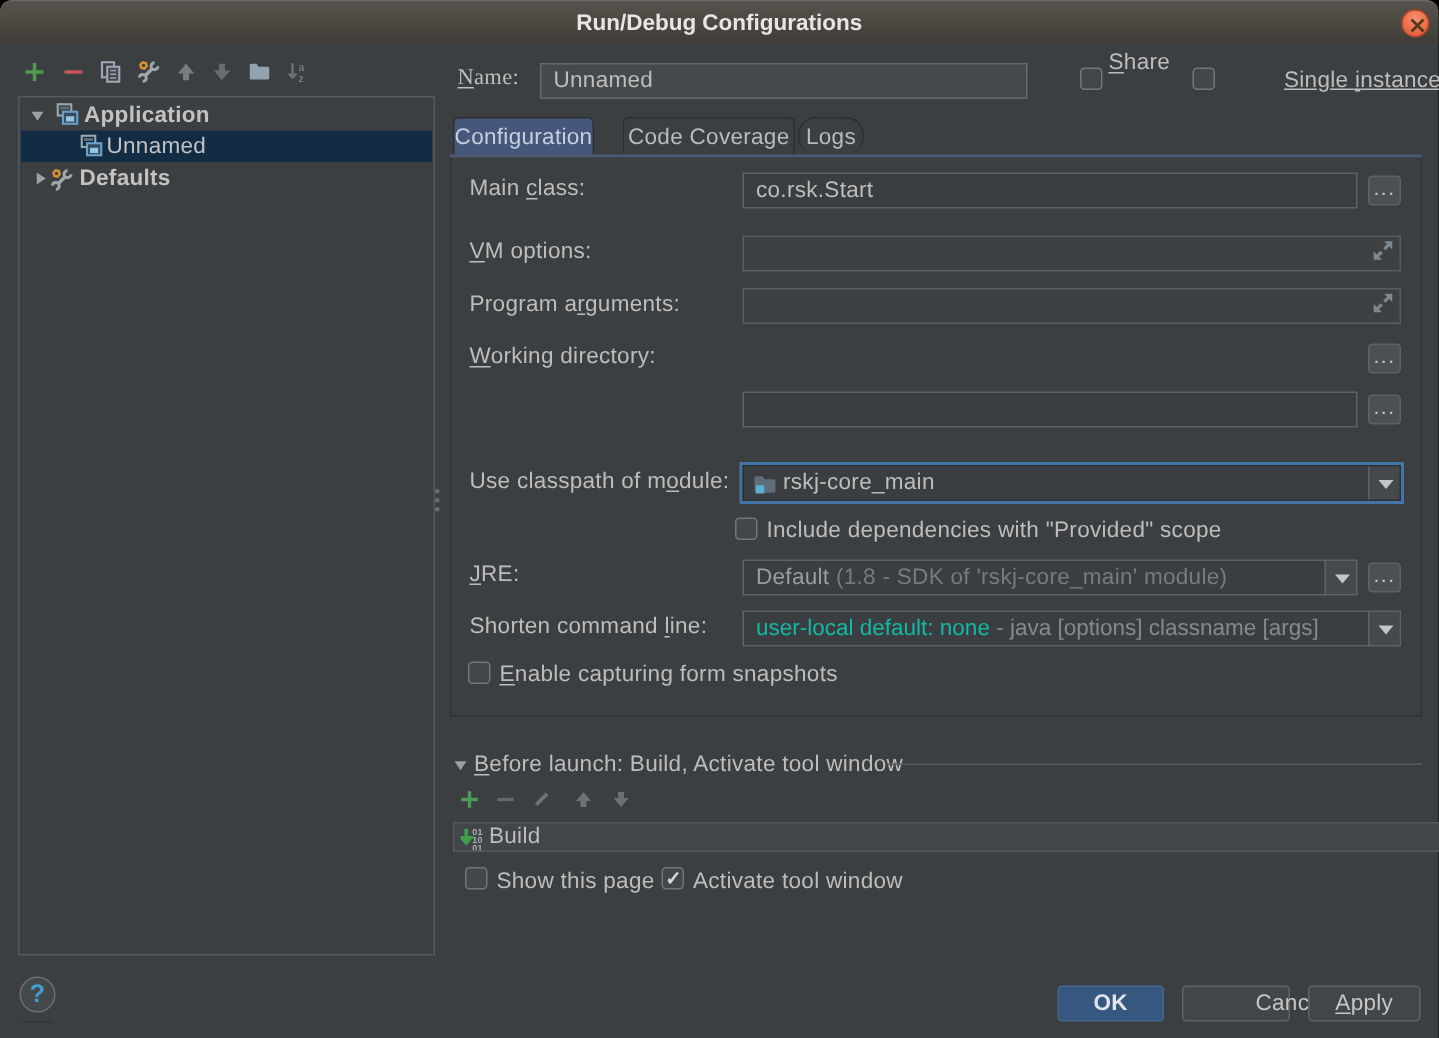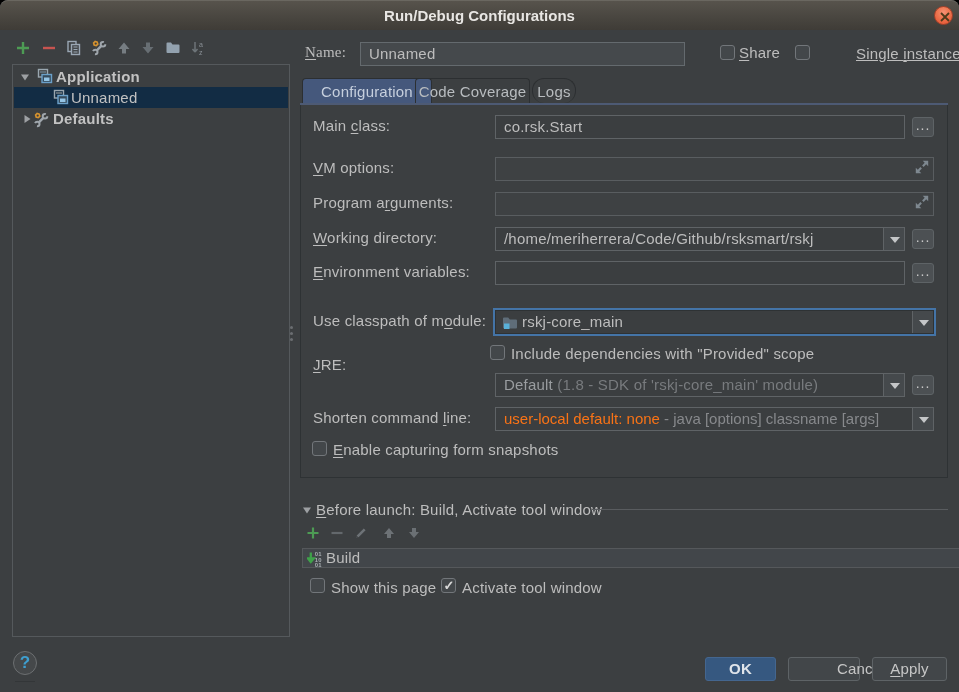--- a/index.html
+++ b/index.html
@@ -160,25 +160,25 @@
             </svg></span>
         <span class="lbl" style="left:39px; font-weight:bold;">Defaults</span>
       </div>
     </div>
     <div class="helpbtn">?</div>
     <div class="abs" style="left:290px; top:326px; width:3px; height:3px; border-radius:50%; background:#6b6e71; box-shadow:0 6px 0 #6b6e71, 0 12px 0 #6b6e71;"></div>
 
     <div class="label" style="left:305px; top:44px;font-family:Liberation Serif, serif;"><u>N</u>ame:</div>
     <div class="field" style="left:360px; top:42px; width:325px; height:24px; background:#45494c; border-color:#646a6e;">Unnamed</div>
     <span class="cb" style="left:720px; top:45px;"></span>
-    <div class="label" style="left:739px; top:44px;"><u>S</u>hare</div>
+    <div class="label" style="left:739px; top:33px;"><u>S</u>hare</div>
     <span class="cb" style="left:795px; top:45px;"></span>
     <div class="label" style="left:856px; top:45px;text-decoration:underline;">Single <u>i</u>nstance only</div>
 
-    <div class="tab sel" style="left:302px; width:130px;">Configuration</div>
+    <div class="tab sel" style="left:302px; width:94px;">Configuration</div>
     <div class="tab" style="left:415px; width:115px;">Code Coverage</div>
     <div class="tab" style="left:532px; width:44px;border-radius:12px;">Logs</div>
     <div class="tabline"></div>
     <div class="panel"></div>
 
     <div class="label" style="left:313px; top:117px;">Main <u>c</u>lass:</div>
     <div class="field" style="left:495px; top:115px; width:410px; height:24px;">co.rsk.Start</div>
     <div class="dots" style="left:912px; top:117px;">...</div>
 
     <div class="label" style="left:313px; top:159px;"><u>V</u>M options:</div>
@@ -189,55 +189,49 @@
       </svg>
 
     <div class="label" style="left:313px; top:194px;">Program a<u>r</u>guments:</div>
     <div class="field dis" style="left:495px; top:192px; width:439px; height:24px;"></div>
     <svg class="abs" style="left:915px; top:195px;" width="14" height="14" viewBox="0 0 14 14">
         <path d="M13.2 0.8 V6.3 L11.2 4.3 L8.6 6.9 L7.1 5.4 L9.7 2.8 L7.7 0.8 Z" fill="#7e8890"></path>
         <path d="M0.8 13.2 V7.7 L2.8 9.7 L5.4 7.1 L6.9 8.6 L4.3 11.2 L6.3 13.2 Z" fill="#7e8890"></path>
       </svg>
 
     <div class="label" style="left:313px; top:229px;"><u>W</u>orking directory:</div>
-    <div class="field" style="left:495px; top:227px; width:410px; height:24px; padding-right:28px;">/home/meriherrera/Code/Github/rsksmart/rskj
-      <div class="combo-arrow">
-          <span class="tri"></span>
-        </div>
-    </div>
     <div class="dots" style="left:912px; top:229px;">...</div>
 
-    <div class="label" style="left:313px; top:263px;"><u>E</u>nvironment variables:</div>
     <div class="field" style="left:495px; top:261px; width:410px; height:24px;"></div>
     <div class="dots" style="left:912px; top:263px;">...</div>
 
     <div class="label" style="left:313px; top:312px;">Use classpath of m<u>o</u>dule:</div>
     <div class="field" style="left:495px; top:310px; width:439px; height:24px; padding-left:26px; box-shadow:0 0 0 2px #4474a7; border-color:#2e3234;">rskj-core_main
       <span class="abs" style="left:6px; top:4px;"><svg width="16" height="16" viewBox="0 0 16 16">
             <path d="M1 3.5 a1 1 0 0 1 1 -1 H6.2 l1.6 2 H14 a1 1 0 0 1 1 1 V12.5 a1 1 0 0 1 -1 1 H2 a1 1 0 0 1 -1 -1 Z" fill="#5f6d79"></path>
             <rect x="2" y="8.5" width="5.5" height="5.5" fill="#59b0d8"></rect>
           </svg></span>
       <div class="combo-arrow">
           <span class="tri"></span>
         </div>
     </div>
 
     <span class="cb" style="left:490px; top:345px;"></span>
     <div class="label" style="left:511px; top:345px;">Include dependencies with "Provided" scope</div>
 
-    <div class="label" style="left:313px; top:356px;"><u>J</u>RE:</div>
+    <div class="label" style="left:313px; top:374px;"><u>J</u>RE:</div>
     <div class="field" style="left:495px; top:373px; width:410px; height:24px; color:#9a9da0;">Default <span style="color:#787b7e;">(1.8 - SDK of 'rskj-core_main' module)</span>
       <div class="combo-arrow">
           <span class="tri"></span>
         </div>
     </div>
     <div class="dots" style="left:912px; top:375px;">...</div>
 
     <div class="label" style="left:313px; top:409px;">Shorten command <u>l</u>ine:</div>
-    <div class="field" style="left:495px; top:407px; width:439px; height:24px; letter-spacing:0;"><span style="color:#f97316;">user-local default: none</span> <span style="color:#87898c;">- java [options] classname [args]</span>
+    <div class="field" style="left:495px; top:407px; width:439px; height:24px; letter-spacing:0;"><span style="color:#14b8a6;">user-local default: none</span> <span style="color:#87898c;">- java [options] classname [args]</span>
       <div class="combo-arrow">
           <span class="tri"></span>
         </div>
     </div>
 
     <span class="cb" style="left:312px; top:441px;"></span>
     <div class="label" style="left:333px; top:441px;"><u>E</u>nable capturing form snapshots</div>
 
     <svg class="abs" style="left:302px; top:505px;" width="10" height="10" viewBox="0 0 10 10">
         <path d="M1 2.5 L9 2.5 L5 8.5 Z" fill="#9da0a3"></path>

